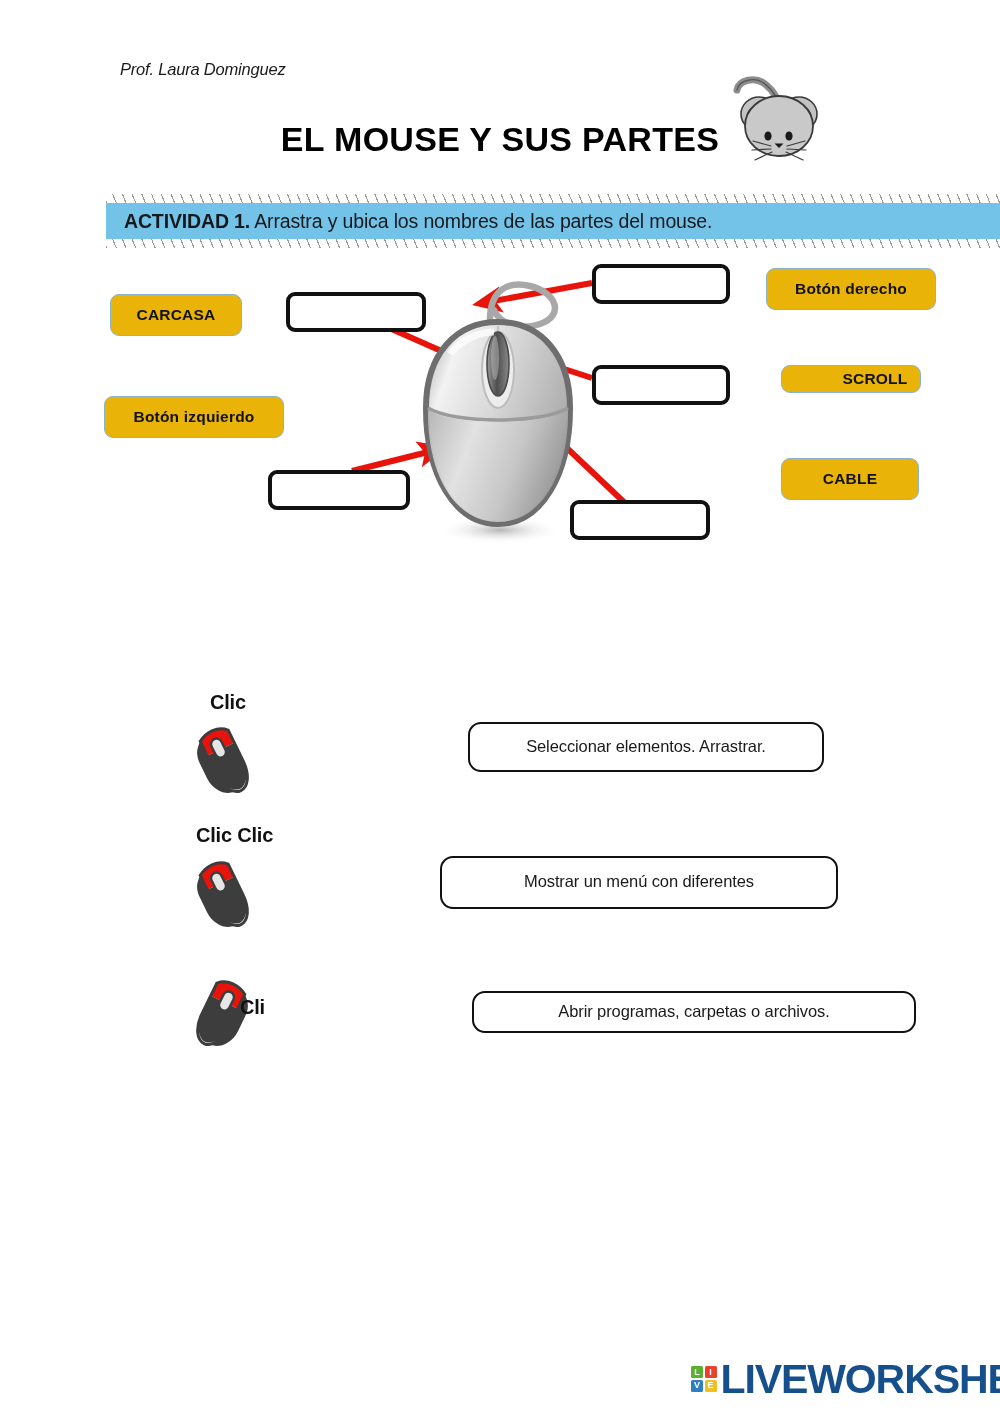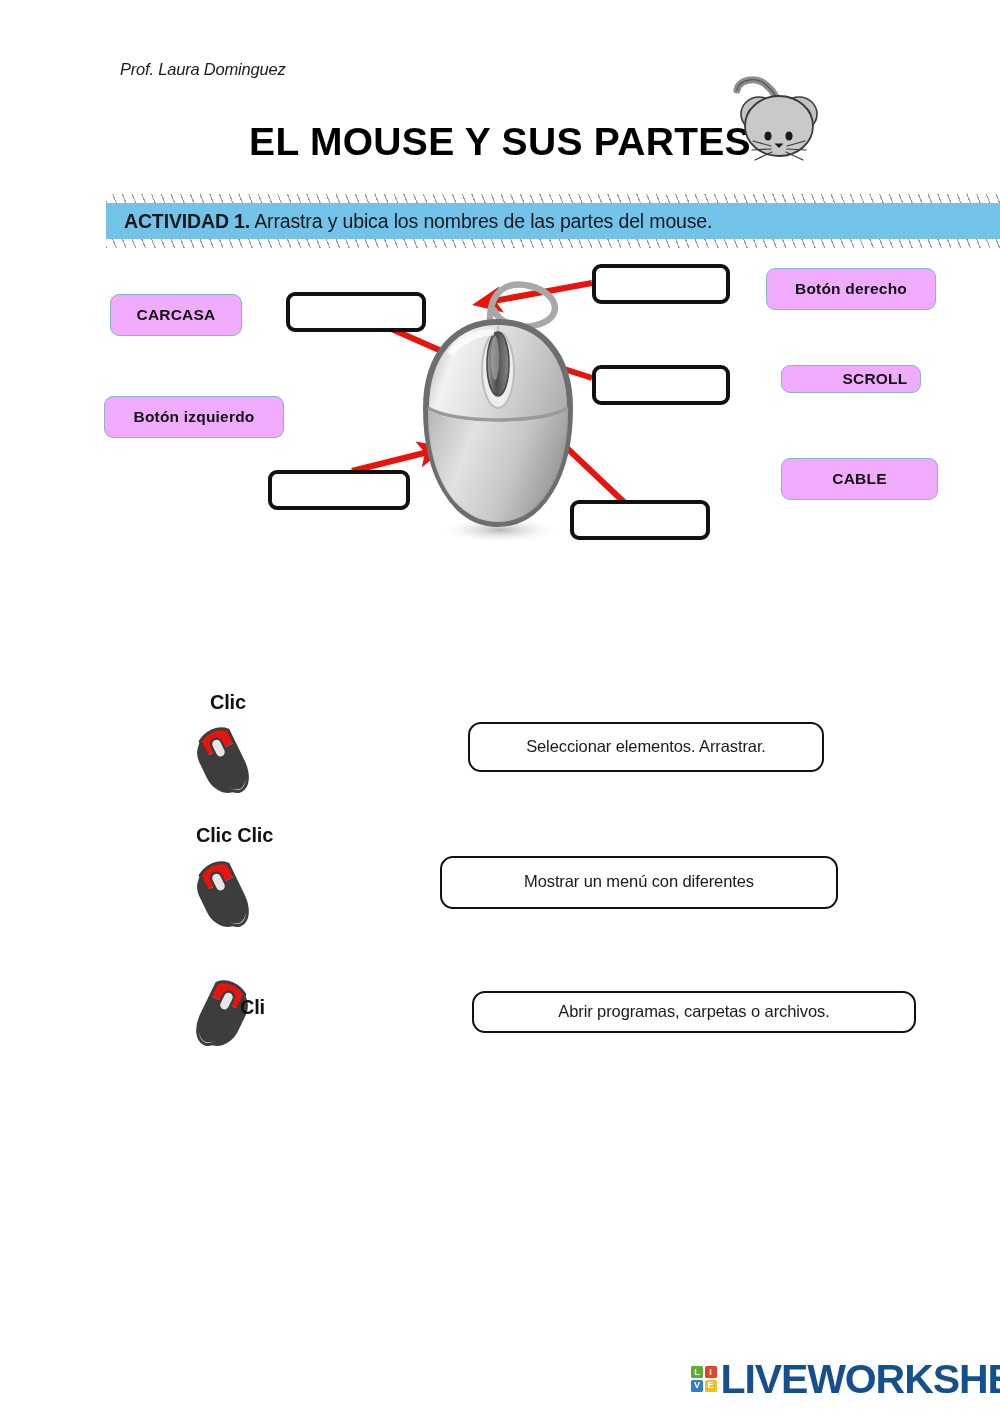--- a/index.html
+++ b/index.html
@@ -34,21 +34,21 @@
     font-weight: normal;
     letter-spacing: -0.2px;
     color: #1a1a1a;
   }
   .page-title {
     position: absolute;
     left: 0;
     top: 120px;
     width: 1000px;
     text-align: center;
-    font-size: 39px;
+    font-size: 34px;
     font-weight: bold;
     letter-spacing: 0.3px;
     color: #000;
   }
   .header-mouse {
     position: absolute;
     left: 717px;
     top: 56px;
     width: 118px;
     height: 118px;
@@ -91,21 +91,21 @@
   }
   .banner .btext b { font-weight: bold; }
 
   #banner1 { left: 106px; top: 194px; width: 902px; height: 54px; }
   #banner2 { left: 106px; top: 567px; width: 786px; height: 82px; }
 
   
   .chip {
     position: absolute;
     box-sizing: border-box;
-    background: #f0abfc;
+    background: #eab308;
     border: 1px solid #8ab4cc;
     border-radius: 9px;
     display: flex;
     align-items: center;
     justify-content: center;
     font-size: 15.5px;
     font-weight: bold;
     color: #111;
     letter-spacing: 0.2px;
   }
@@ -317,21 +317,21 @@
   </div>
   <div class="chip" style="left:104px; top:396px; width:180px; height:42px;">
     <span>Botón izquierdo</span>
   </div>
   <div class="chip" style="left:766px; top:268px; width:170px; height:42px;">
     <span>Botón derecho</span>
   </div>
   <div class="chip" style="left:781px; top:365px; width:140px; height:28px;padding-left:48px;">
     <span>SCROLL</span>
   </div>
-  <div class="chip" style="left:781px; top:458px; width:157px; height:42px;">
+  <div class="chip" style="left:781px; top:458px; width:138px; height:42px;">
     <span>CABLE</span>
   </div>
 
   <div class="answer-box" style="left:286px; top:292px; width:140px; height:40px;"></div>
   <div class="answer-box" style="left:592px; top:264px; width:138px; height:40px;"></div>
   <div class="answer-box" style="left:592px; top:365px; width:138px; height:40px;"></div>
   <div class="answer-box" style="left:268px; top:470px; width:142px; height:40px;"></div>
   <div class="answer-box" style="left:570px; top:500px; width:140px; height:40px;"></div>
 
 

